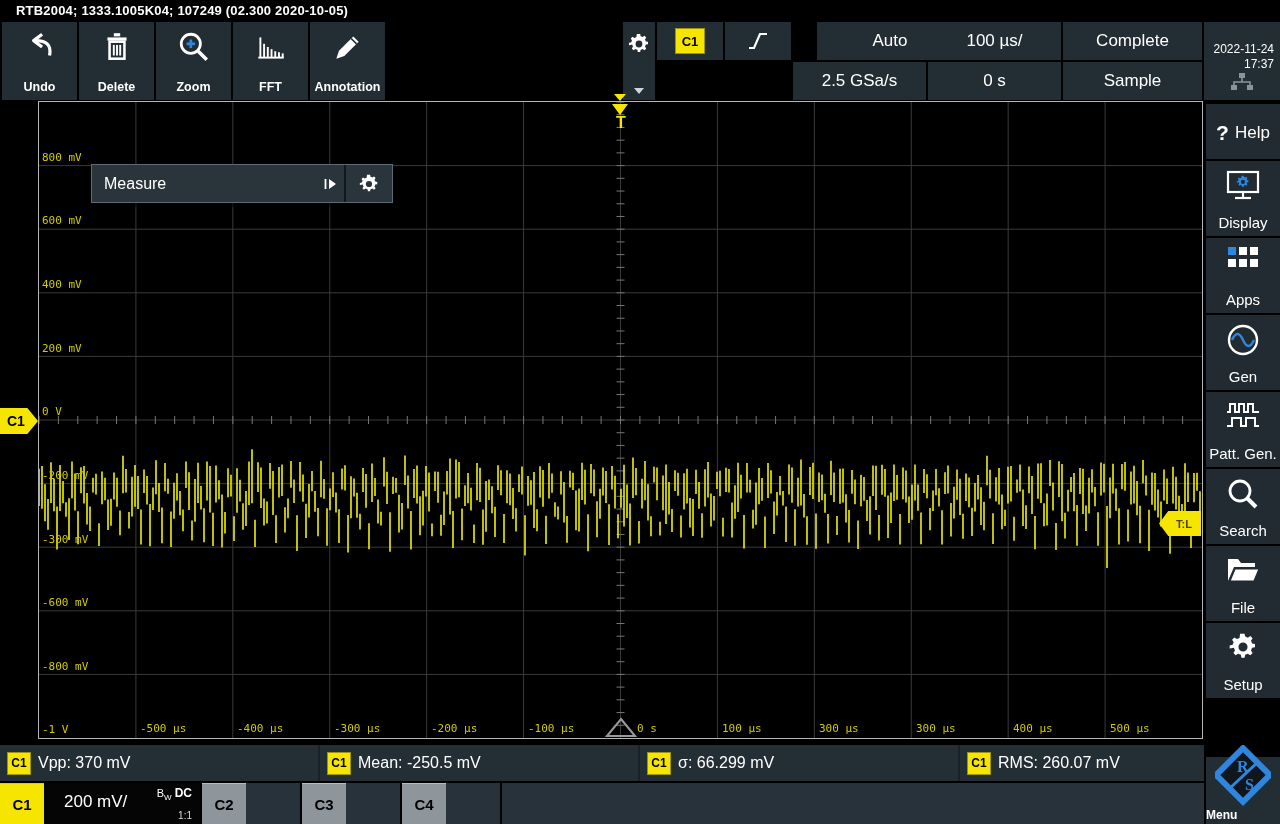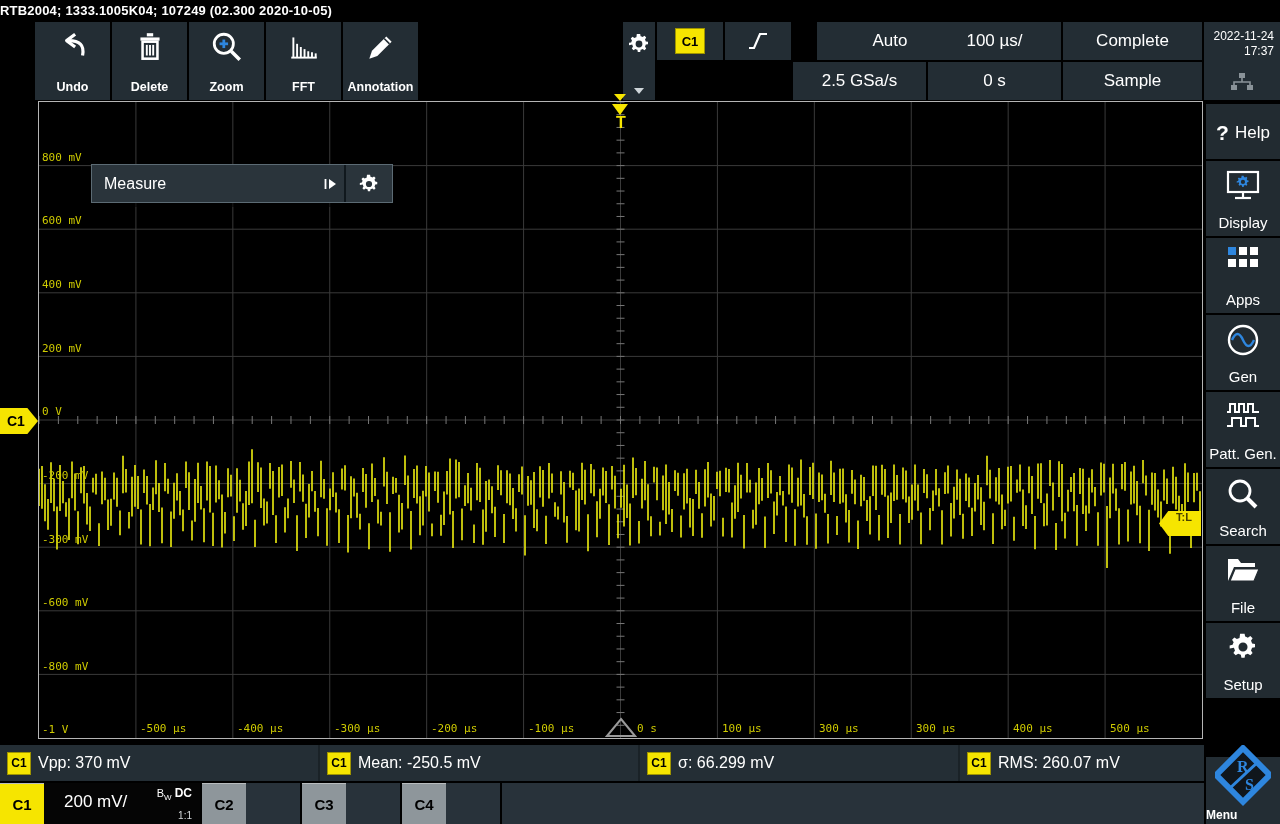--- a/index.html
+++ b/index.html
@@ -1,50 +1,50 @@
 <!DOCTYPE html>
 <html><head>
 <meta charset="utf-8">
 <style>
   html,body{margin:0;padding:0;background:#000;width:1280px;height:824px;overflow:hidden;
     font-family:"Liberation Sans",sans-serif;-webkit-font-smoothing:antialiased;}
   .abs{position:absolute;}
   #stage{position:relative;width:1280px;height:824px;background:#000;}
   
   #titlebar{left:0;top:0;width:1280px;height:22px;background:#000;color:#fff;font-size:13px;
-    line-height:22px;padding-left:0;box-sizing:border-box;font-weight:bold;letter-spacing:.2px;}
+    line-height:22px;padding-left:16px;box-sizing:border-box;font-weight:bold;letter-spacing:.2px;}
   
   .tile{background:#232d34;}
-  .tb-btn{top:22px;height:78px;width:75px;display:flex;flex-direction:column;align-items:center;justify-content:space-between;padding:8px 0 6px;box-sizing:border-box;margin-left:33px;}
+  .tb-btn{top:22px;height:78px;width:75px;display:flex;flex-direction:column;align-items:center;justify-content:space-between;padding:8px 0 6px;box-sizing:border-box;}
   .tb-btn .lbl{color:#fff;font-size:12.5px;font-weight:bold;}
   #gear-tile{left:623px;top:22px;width:32px;height:78px;display:flex;flex-direction:column;align-items:center;justify-content:space-between;padding:10px 0 6px;box-sizing:border-box;}
   .dn-arrow{width:0;height:0;border-left:5px solid transparent;border-right:5px solid transparent;border-top:6px solid #cfd6da;}
   
   .cell{background:#232d34;color:#fff;font-size:17px;display:flex;align-items:center;justify-content:center;box-sizing:border-box;}
   .badge{background:#f6e500;color:#000;font-weight:bold;border:1px solid #9f9400;display:flex;align-items:center;justify-content:center;}
-  #date-panel{left:1204px;top:22px;width:76px;height:78px;display:flex;flex-direction:column;align-items:flex-end;justify-content:space-between;padding:7px 6px 8px;box-sizing:border-box;}
+  #date-panel{left:1204px;top:22px;width:76px;height:78px;display:flex;flex-direction:column;align-items:flex-end;justify-content:space-between;padding:20px 6px 8px;box-sizing:border-box;}
   #date-panel .dt{color:#fff;font-size:12px;text-align:right;line-height:1.25;}
   
   #plot{left:38px;top:101px;width:1165px;height:638px;border:1px solid #b5b5b5;box-sizing:border-box;background:#000;}
   .vlab{position:absolute;left:3px;color:#cfcb00;font-family:"DejaVu Sans Mono",monospace;font-size:11px;}
   .tlab{position:absolute;top:620px;color:#cfcb00;font-family:"DejaVu Sans Mono",monospace;font-size:11px;}
   
   #popup{left:52px;top:62px;width:300px;height:37px;background:#2a343b;border:1px solid#5c6b74;
     box-shadow:3px 4px 0 rgba(0,0,0,.55);display:flex;align-items:stretch;}
   #popup .ptitle{flex:1;color:#fff;font-size:16px;display:flex;align-items:center;padding-left:12px;}
   #popup .pexp{width:28px;display:flex;align-items:center;justify-content:center;}
   #popup .psep{width:2px;background:#10181d;}
   #popup .pgear{width:46px;display:flex;align-items:center;justify-content:center;}
   
   #c1-flag{left:0;top:408px;width:38px;height:26px;background:#f6e500;
     clip-path:polygon(0 0,72% 0,100% 50%,72% 100%,0 100%);color:#000;font-weight:bold;font-size:14px;
     display:flex;align-items:center;padding-left:7px;box-sizing:border-box;}
   #tl-flag{right:1px;top:409px;width:42px;height:25px;background:#f6e500;
     clip-path:polygon(22% 0,100% 0,100% 100%,22% 100%,0 50%);color:#4a4300;font-weight:bold;font-size:11px;
-    display:flex;align-items:flex-start;justify-content:center;padding-left:8px;box-sizing:border-box;}
+    display:flex;align-items:center;justify-content:center;padding-left:8px;box-sizing:border-box;}
   #trig-top{left:573px;top:2px;width:0;height:0;border-left:8px solid transparent;border-right:8px solid transparent;border-top:11px solid #f6e500;}
   #trig-t{left:574px;top:12px;color:#f6e500;font-weight:bold;font-size:16px;width:16px;text-align:center;}
   #trig-mini{left:614px;top:94px;width:0;height:0;border-left:6px solid transparent;border-right:6px solid transparent;border-top:7px solid #f6e500;z-index:5;}
   
   #measbar{left:0;top:745px;width:1204px;height:36px;background:#1a2227;}
   .mseg{position:absolute;top:0;height:36px;background:#242e35;display:flex;align-items:center;}
   .mseg .badge{width:22px;height:21px;font-size:12px;margin-left:7px;}
   .mseg .mtxt{color:#fff;font-size:16px;margin-left:7px;}
   
   #chbar{left:0;top:783px;width:1204px;height:41px;background:#000;}

